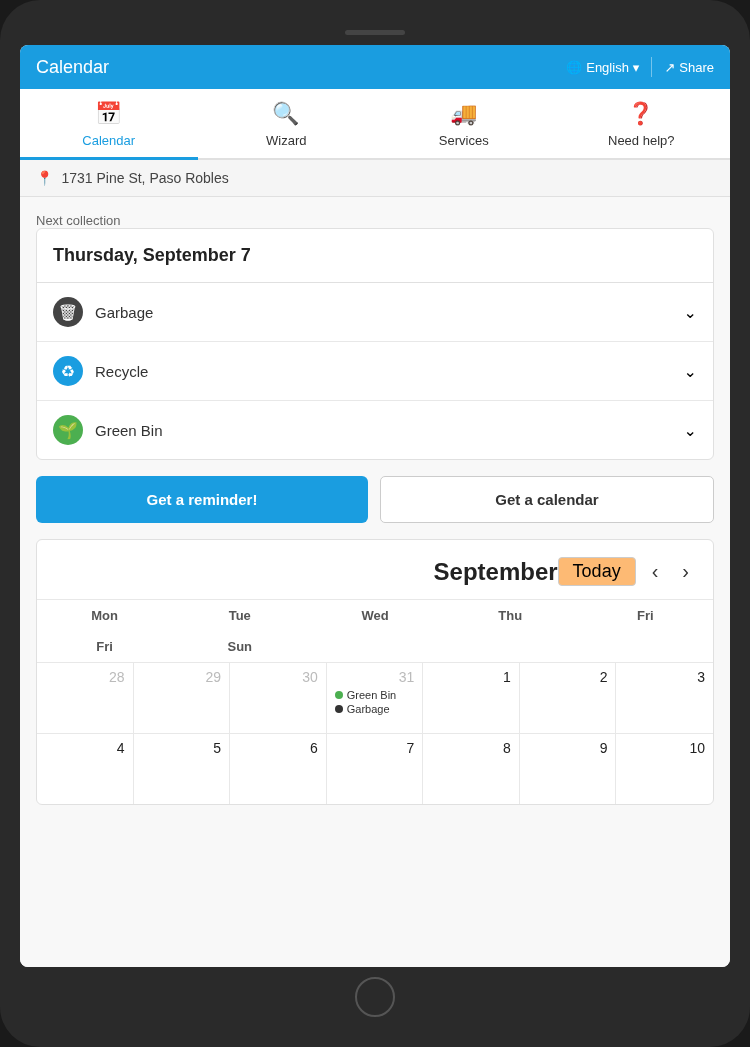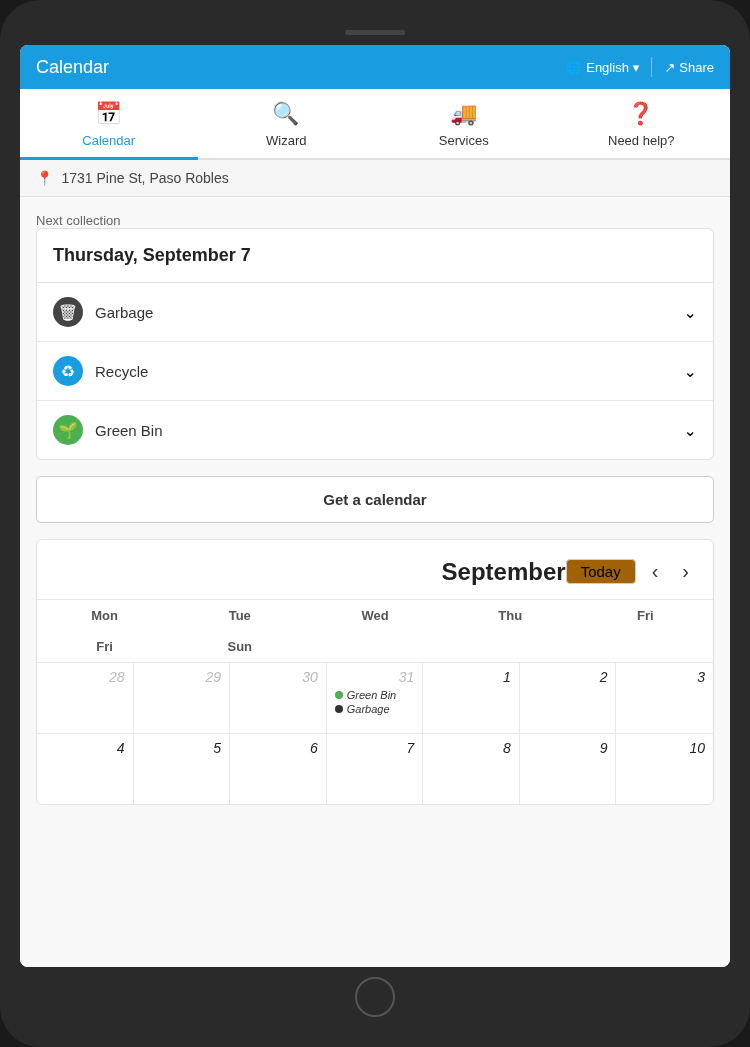--- a/index.html
+++ b/index.html
@@ -233,24 +233,24 @@
       font-weight: 700;
       color: #222;
     }
     .calendar-nav {
       display: flex;
       align-items: center;
       gap: 8px;
     }
     .btn-today {
       border: 1.5px solid #ccc;
-      background: #a16207;
+      background: #fdba74;
       border-radius: 4px;
       padding: 3px 14px;
-      font-size: 15px;
+      font-size: 18px;
       cursor: pointer;
     }
     .btn-prev, .btn-next {
       background: none;
       border: none;
       font-size: 20px;
       cursor: pointer;
       color: #333;
       padding: 4px 8px;
     }
@@ -266,21 +266,20 @@
       text-align: center;
       padding: 8px 0;
       font-size: 13px;
       font-weight: 600;
       color: #555;
     }
     .calendar-week {
       display: grid;
       grid-template-columns: repeat(7, 1fr);
       border-bottom: 1px solid #e8e8e8;
-      font-style: italic;
     }
     .calendar-week:last-child {
       border-bottom: none;
     }
     .calendar-cell {
       min-height: 70px;
       border-right: 1px solid #e8e8e8;
       padding: 6px 8px;
       font-size: 14px;
     }
@@ -387,20 +386,21 @@
         <div class="collection-item">
           <div class="collection-item-left">
             <div class="icon-circle icon-greenbin">🌱</div>
             <span>Green Bin</span>
           </div>
           <span>⌄</span>
         </div>
       </div>
 
       <div class="action-buttons">
+        <button class="btn-reminder">Get a reminder!</button>
         <button class="btn-calendar">Get a calendar</button>
       </div>
 
       <div class="calendar-card">
         <div class="calendar-header">
           <span class="calendar-month">September</span>
           <div class="calendar-nav">
             <button class="btn-today">Today</button>
             <button class="btn-prev">‹</button>
             <button class="btn-next">›</button>

